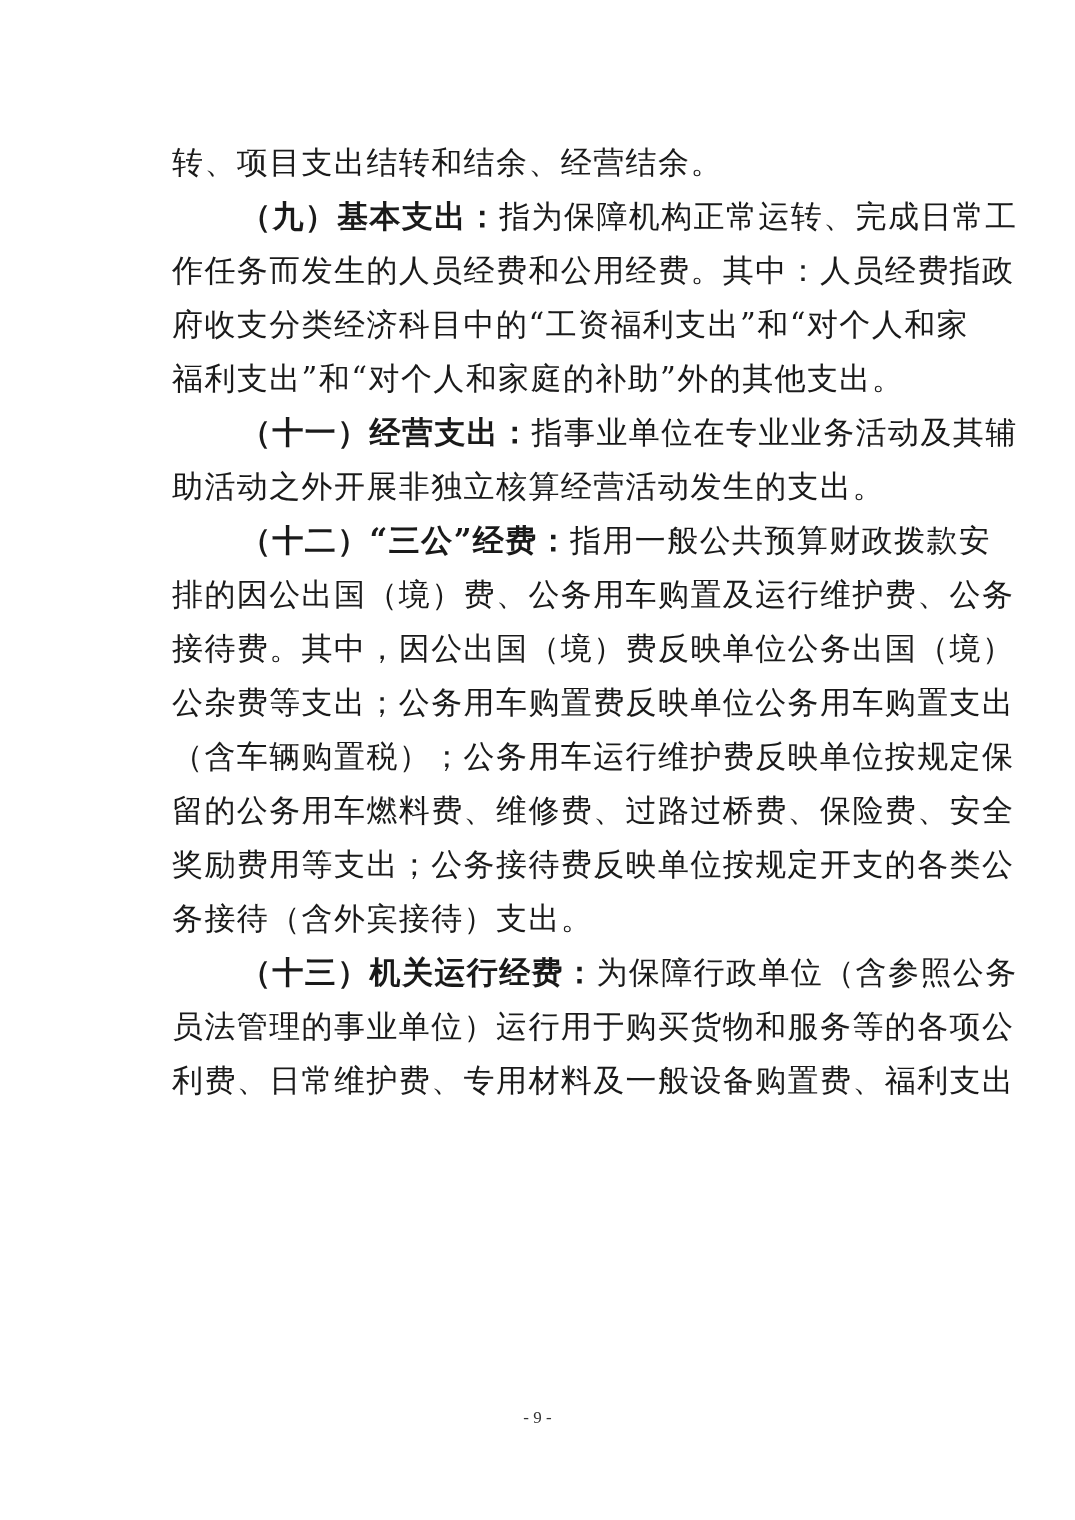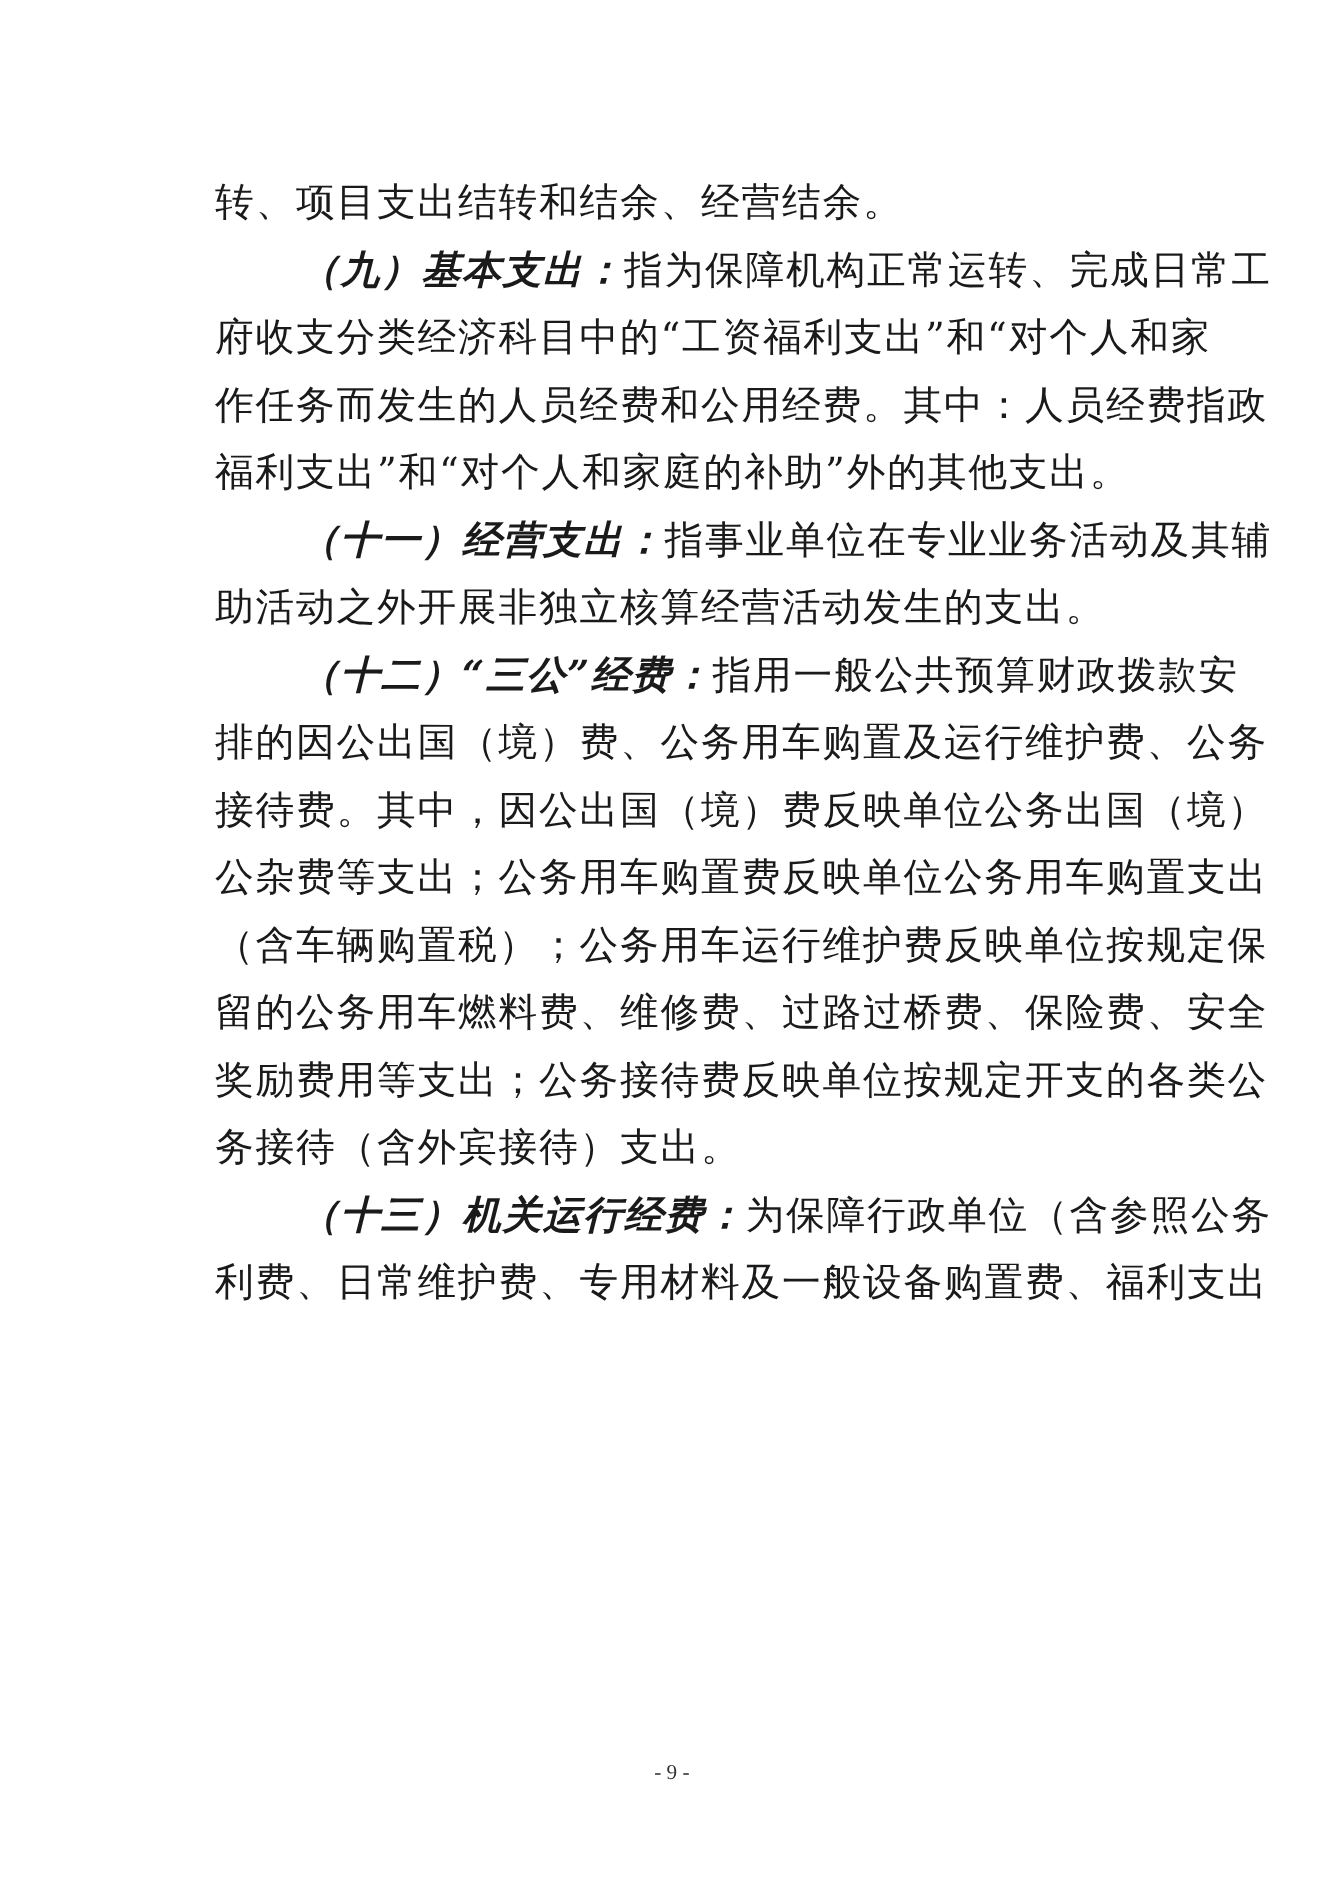--- a/index.html
+++ b/index.html
@@ -32,21 +32,20 @@
       overflow: visible;
     }
     .line.last {
       text-align-last: left;
     }
     .line.indent {
       padding-left: 68px;
     }
     .heading {
       font-weight: bold;
-      font-style: italic;
     }
     .footer {
       position: absolute;
       left: 0;
       width: 1075px;
       top: 1408px;
       text-align: center;
       font-size: 17px;
       color: #333;
       font-family: "Liberation Serif", serif;
@@ -56,22 +55,22 @@
 <body>
 
 <div class="page">
 
   <div class="paragraph">
     <div class="line last">转、项目支出结转和结余、经营结余。</div>
   </div>
 
   <div class="paragraph">
     <div class="line indent"><span class="heading">（九）基本支出：</span><span>指为保障机构正常运转、完成日常工</span></div>
+    <div class="line">作任务而发生的人员经费和公用经费。其中：人员经费指政</div>
     <div class="line">府收支分类经济科目中的“工资福利支出”和“对个人和家</div>
-    <div class="line">作任务而发生的人员经费和公用经费。其中：人员经费指政</div>
     <div class="line last">福利支出”和“对个人和家庭的补助”外的其他支出。</div>
   </div>
 
 
   <div class="paragraph">
     <div class="line indent"><span class="heading">（十一）经营支出：</span><span>指事业单位在专业业务活动及其辅</span></div>
     <div class="line last">助活动之外开展非独立核算经营活动发生的支出。</div>
   </div>
 
   <div class="paragraph">
@@ -80,18 +79,19 @@
     <div class="line">接待费。其中，因公出国（境）费反映单位公务出国（境）</div>
     <div class="line">公杂费等支出；公务用车购置费反映单位公务用车购置支出</div>
     <div class="line">（含车辆购置税）；公务用车运行维护费反映单位按规定保</div>
     <div class="line">留的公务用车燃料费、维修费、过路过桥费、保险费、安全</div>
     <div class="line">奖励费用等支出；公务接待费反映单位按规定开支的各类公</div>
     <div class="line last">务接待（含外宾接待）支出。</div>
   </div>
 
   <div class="paragraph">
     <div class="line indent"><span class="heading">（十三）机关运行经费：</span><span>为保障行政单位（含参照公务</span></div>
+    <div class="line">员法管理的事业单位）运行用于购买货物和服务等的各项公</div>
     <div class="line">利费、日常维护费、专用材料及一般设备购置费、福利支出</div>
   </div>
 
 </div>
 
 <div class="footer">- 9 -</div>
 
 </body></html>

